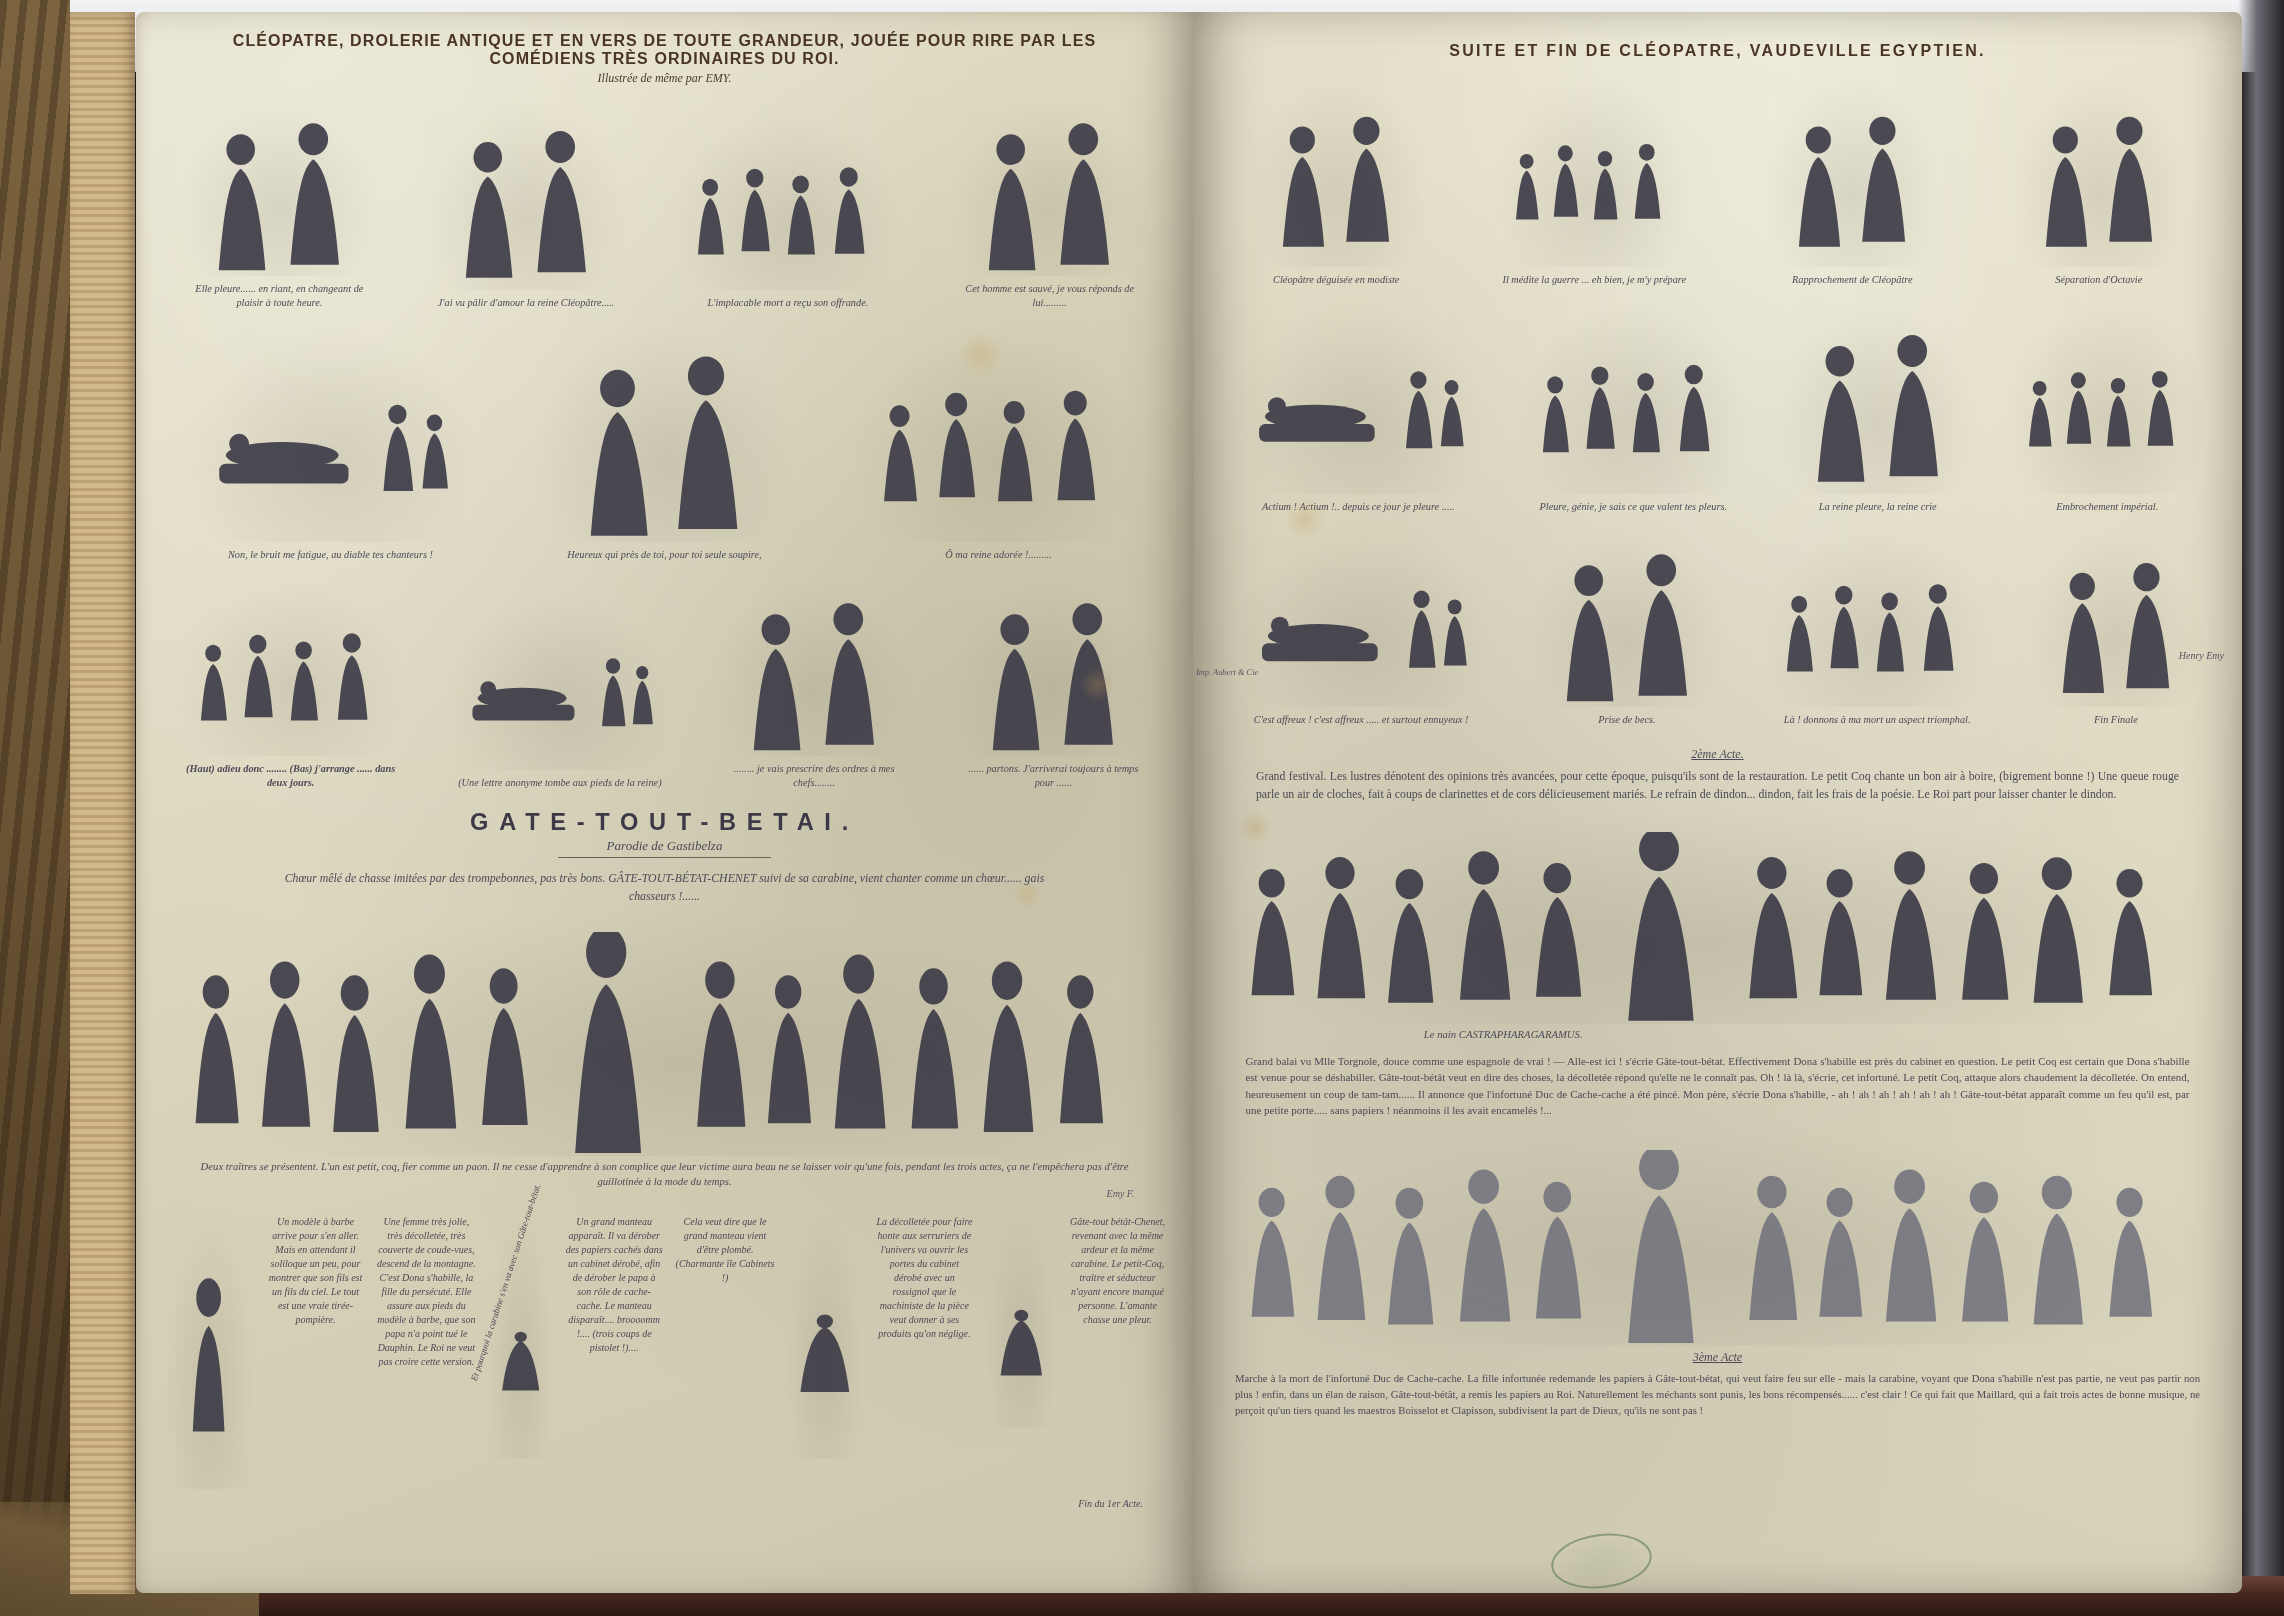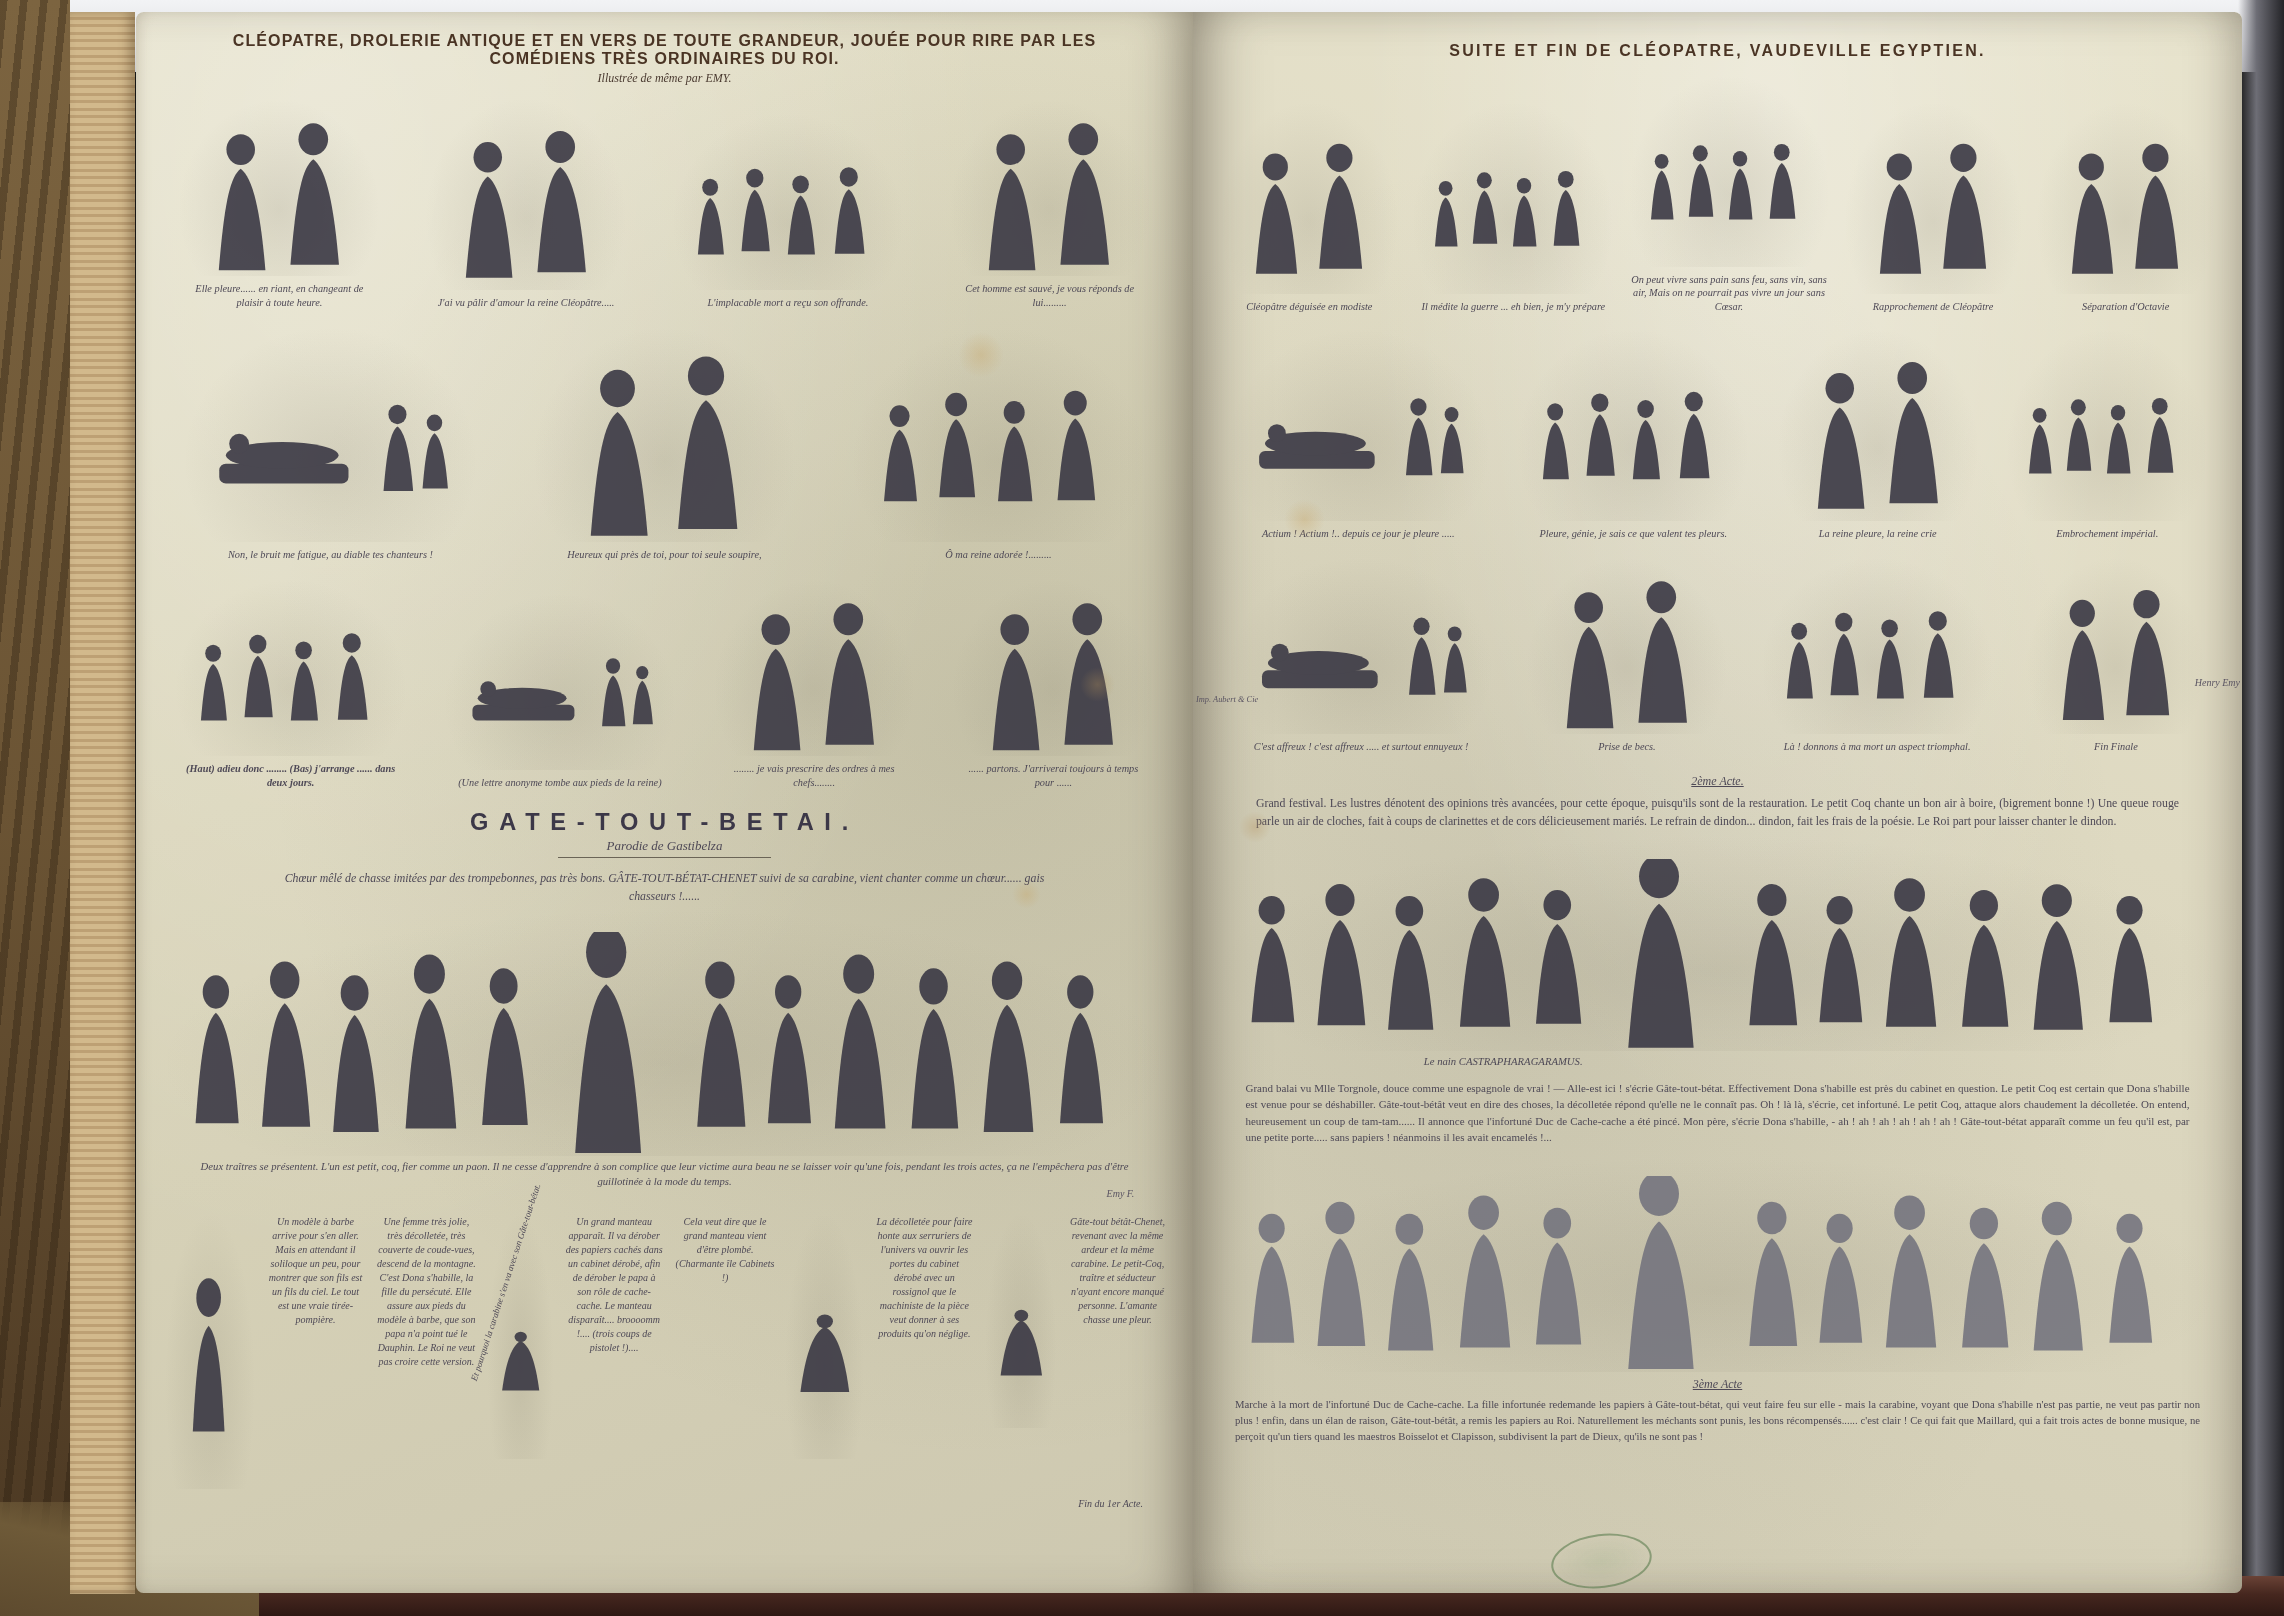--- a/index.html
+++ b/index.html
@@ -361,28 +361,20 @@
       </figure>
       <figure class="panel" style="margin:0;">
         <div class="art h250 w260">
             <svg viewBox="0 0 223.594 220" width="170" height="167">
               <use href="#s-group" class="ink"></use>
             </svg>
           </div>
         <figcaption class="cap smallcap" style="max-width:190px;">Il médite la guerre ... eh bien, je m'y prépare</figcaption>
       </figure>
       <figure class="panel" style="margin:0;">
-        <div class="art h250 w260">
-            <svg viewBox="0 0 223.594 220" width="170" height="167">
-              <use href="#s-group" class="ink"></use>
-            </svg>
-          </div>
-        <figcaption class="cap smallcap" style="max-width:198px;">On peut vivre sans pain sans feu, sans vin, sans air, Mais on ne pourrait pas vivre un jour sans Cœsar.</figcaption>
-      </figure>
-      <figure class="panel" style="margin:0;">
         <div class="art h250 w230">
             <svg viewBox="0 0 197.797 220" width="151" height="167">
               <use href="#s-duo" class="ink"></use>
             </svg>
           </div>
         <figcaption class="cap smallcap" style="max-width:152px;">Rapprochement de Cléopâtre</figcaption>
       </figure>
       <figure class="panel" style="margin:0;">
         <div class="art h250 w230">
             <svg viewBox="0 0 197.797 220" width="151" height="167">
@@ -455,21 +447,21 @@
       </figure>
       <figure class="panel" style="margin:0;">
         <div class="art h230 w230">
             <svg viewBox="0 0 197.797 202.391" width="151" height="154">
               <use href="#s-duo" class="ink"></use>
             </svg>
           </div>
         <figcaption class="cap smallcap" style="max-width:152px;">Fin Finale</figcaption>
       </figure>
       <div class="sig" style="position:absolute;left:3px;bottom:49px;font-size:8.4px;">Imp. Aubert &amp; Cie</div>
-      <div class="sig" style="position:absolute;right:2px;bottom:65px;">Henry Emy</div>
+      <div class="sig" style="position:absolute;right:18px;bottom:65px;">Henry Emy</div>
     </div>
 
     <div class="acte" style="margin-top:21px;">2ème Acte.</div>
     <div class="para" style="width:88%;margin-top:6px;">Grand festival. Les lustres dénotent des opinions très avancées, pour cette époque, puisqu'ils sont de la restauration. Le petit Coq chante un bon air à boire, (bigrement bonne !) Une queue rouge parle un air de cloches, fait à coups de clarinettes et de cors délicieusement mariés. Le refrain de dindon... dindon, fait les frais de la poésie. Le Roi part pour laisser chanter le dindon.</div>
 
     <div class="art bigscene h280">
       <svg viewBox="0 0 320 64" preserveAspectRatio="none" style="width:96%;height:90%;">
           <use href="#s-crowd" class="ink"></use>
         </svg>
     </div>

